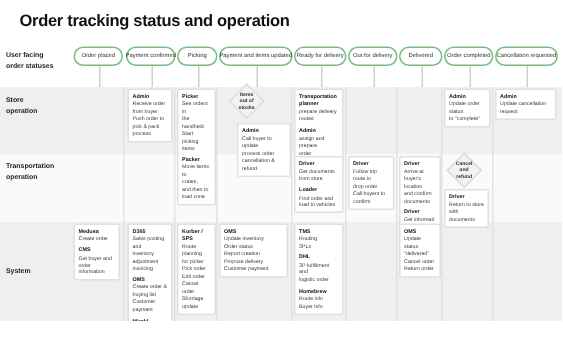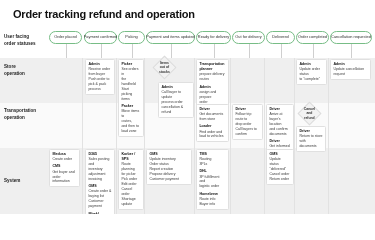--- a/index.html
+++ b/index.html
@@ -94,21 +94,21 @@
     font-weight:bold;
     line-height:1.3;
     text-align:center;
     color:#2e2e2e;
     width:34px;
   }
 </style>
 </head>
 <body>
 
-<div id="page-title">Order tracking refund and operation</div>
+<div id="page-title">Order tracking status and operation</div>
 
 <div class="board">
 
   <div class="rowband status"></div>
   <div class="rowband store"></div>
   <div class="rowband trans"></div>
   <div class="rowband system"></div>
 
   <div id="separators">
       <div class="colsep" style="left: 82px;"></div>

